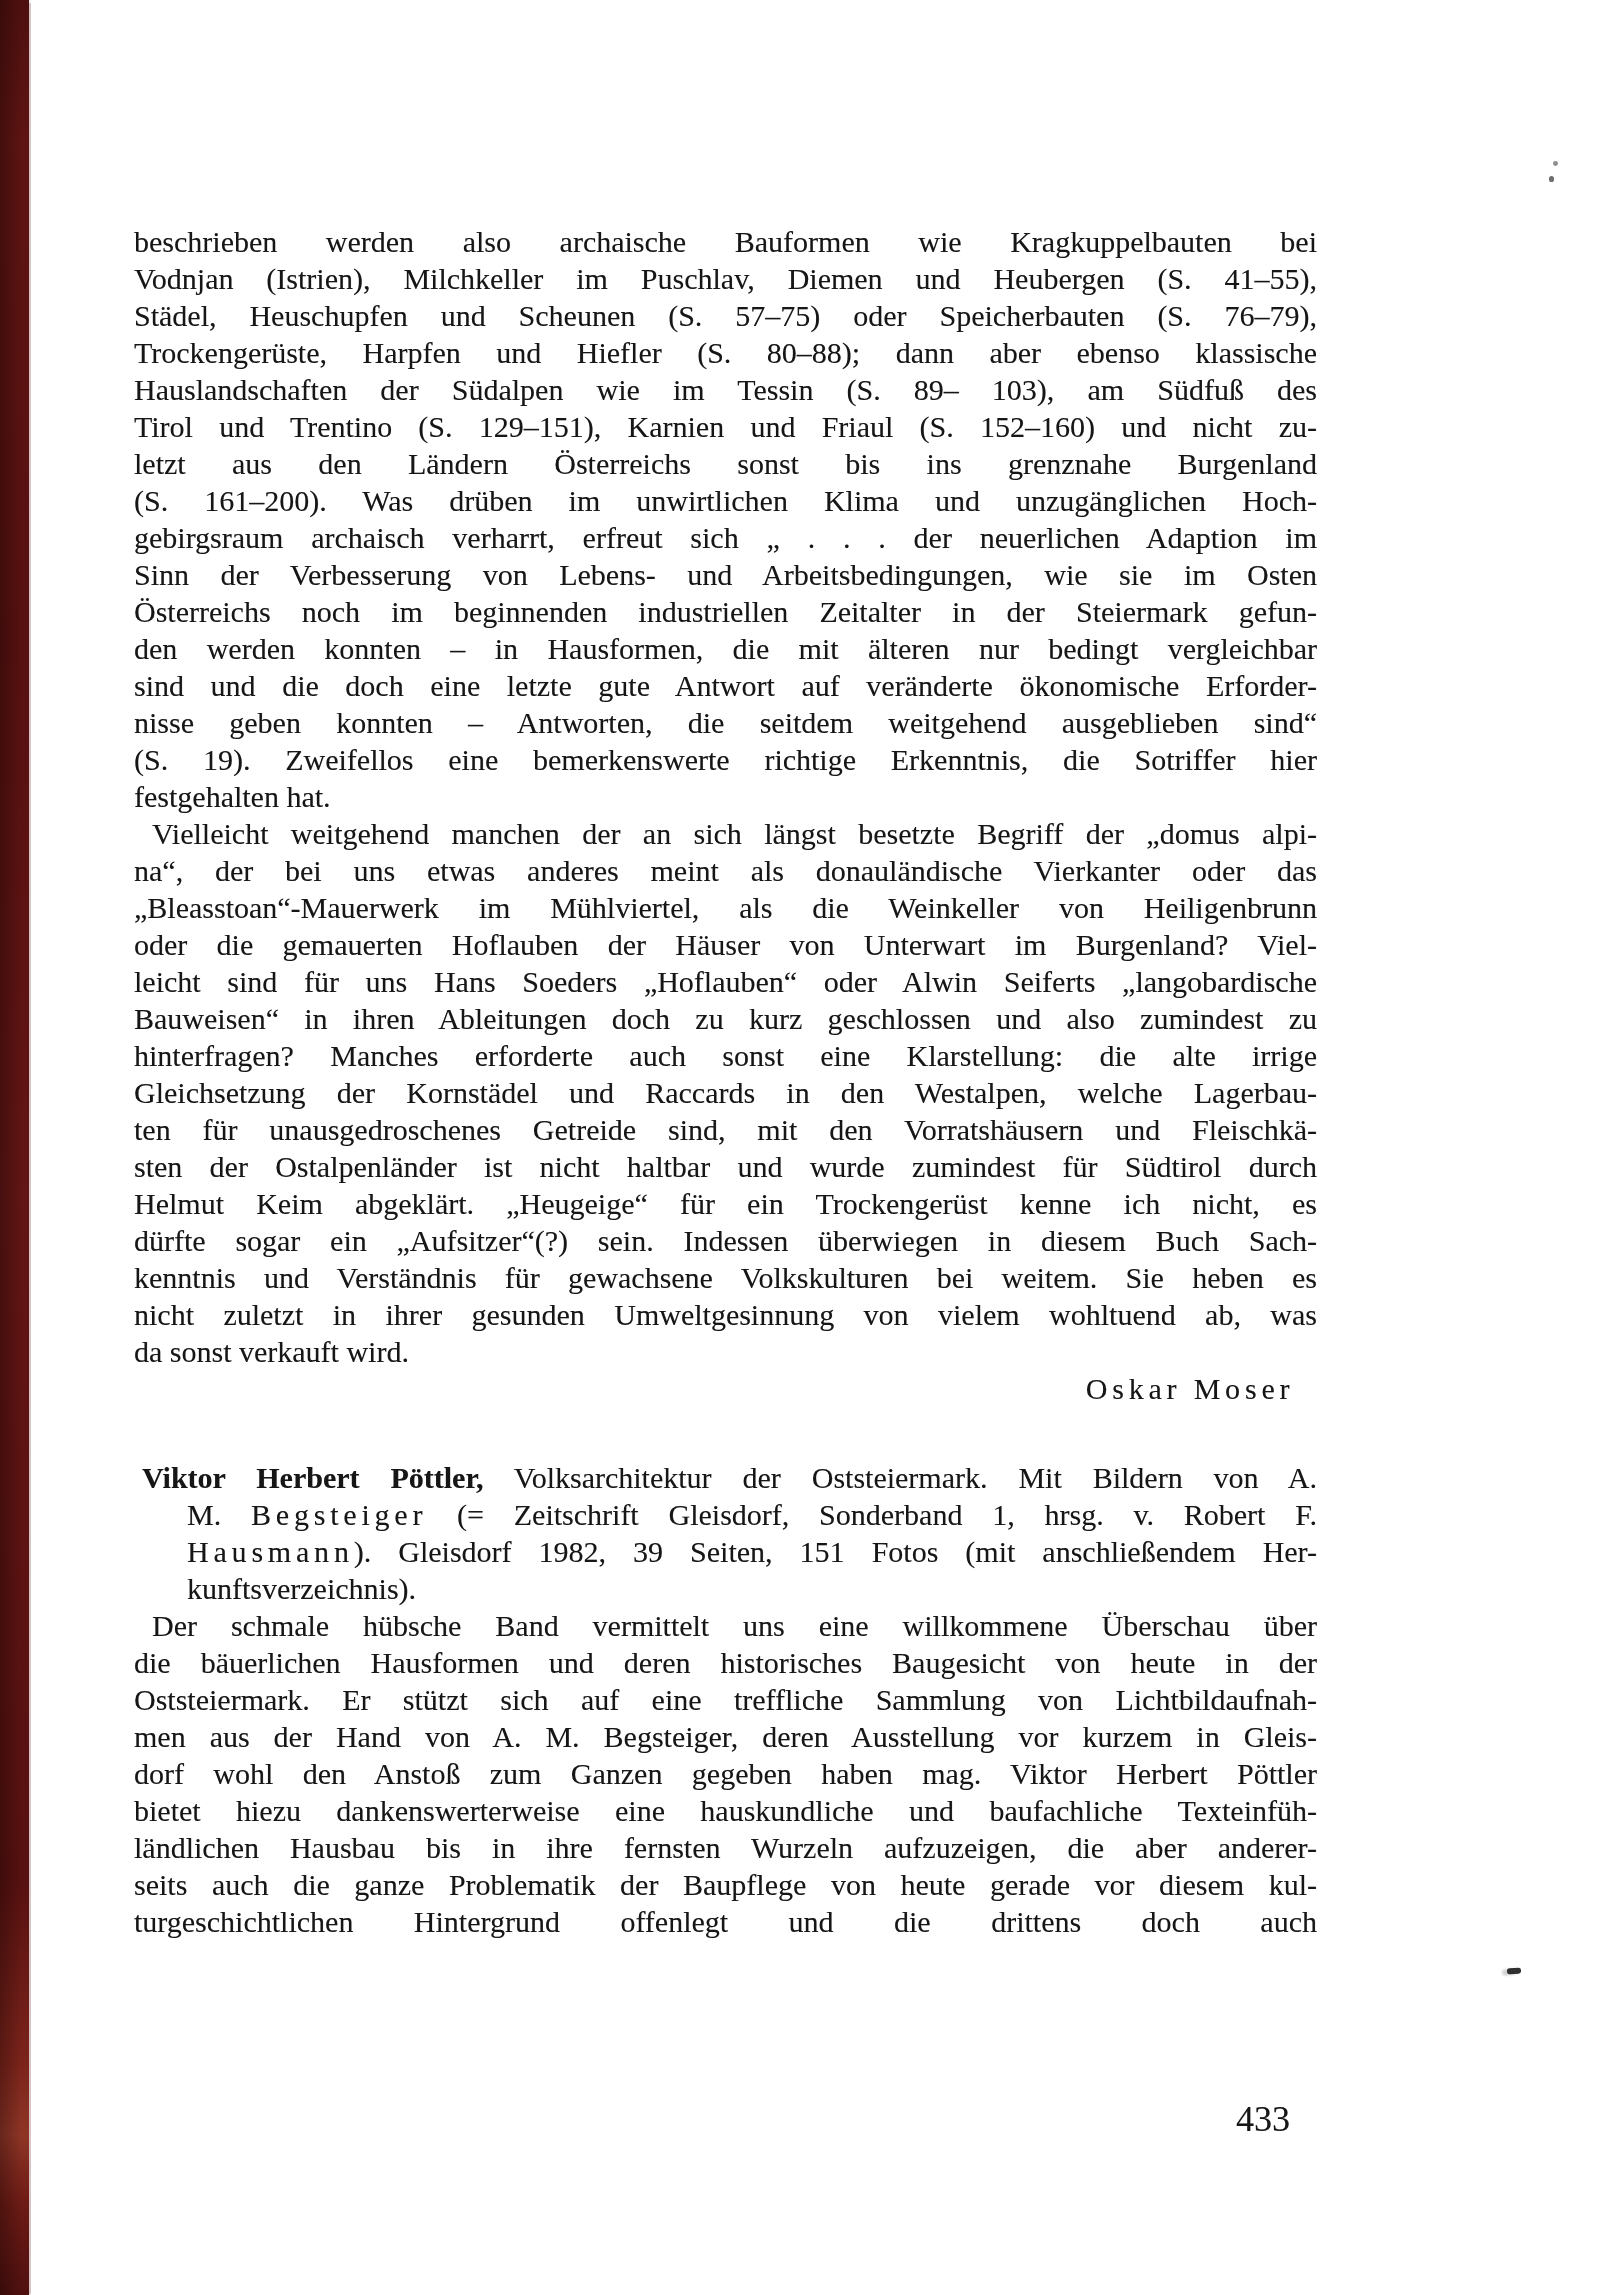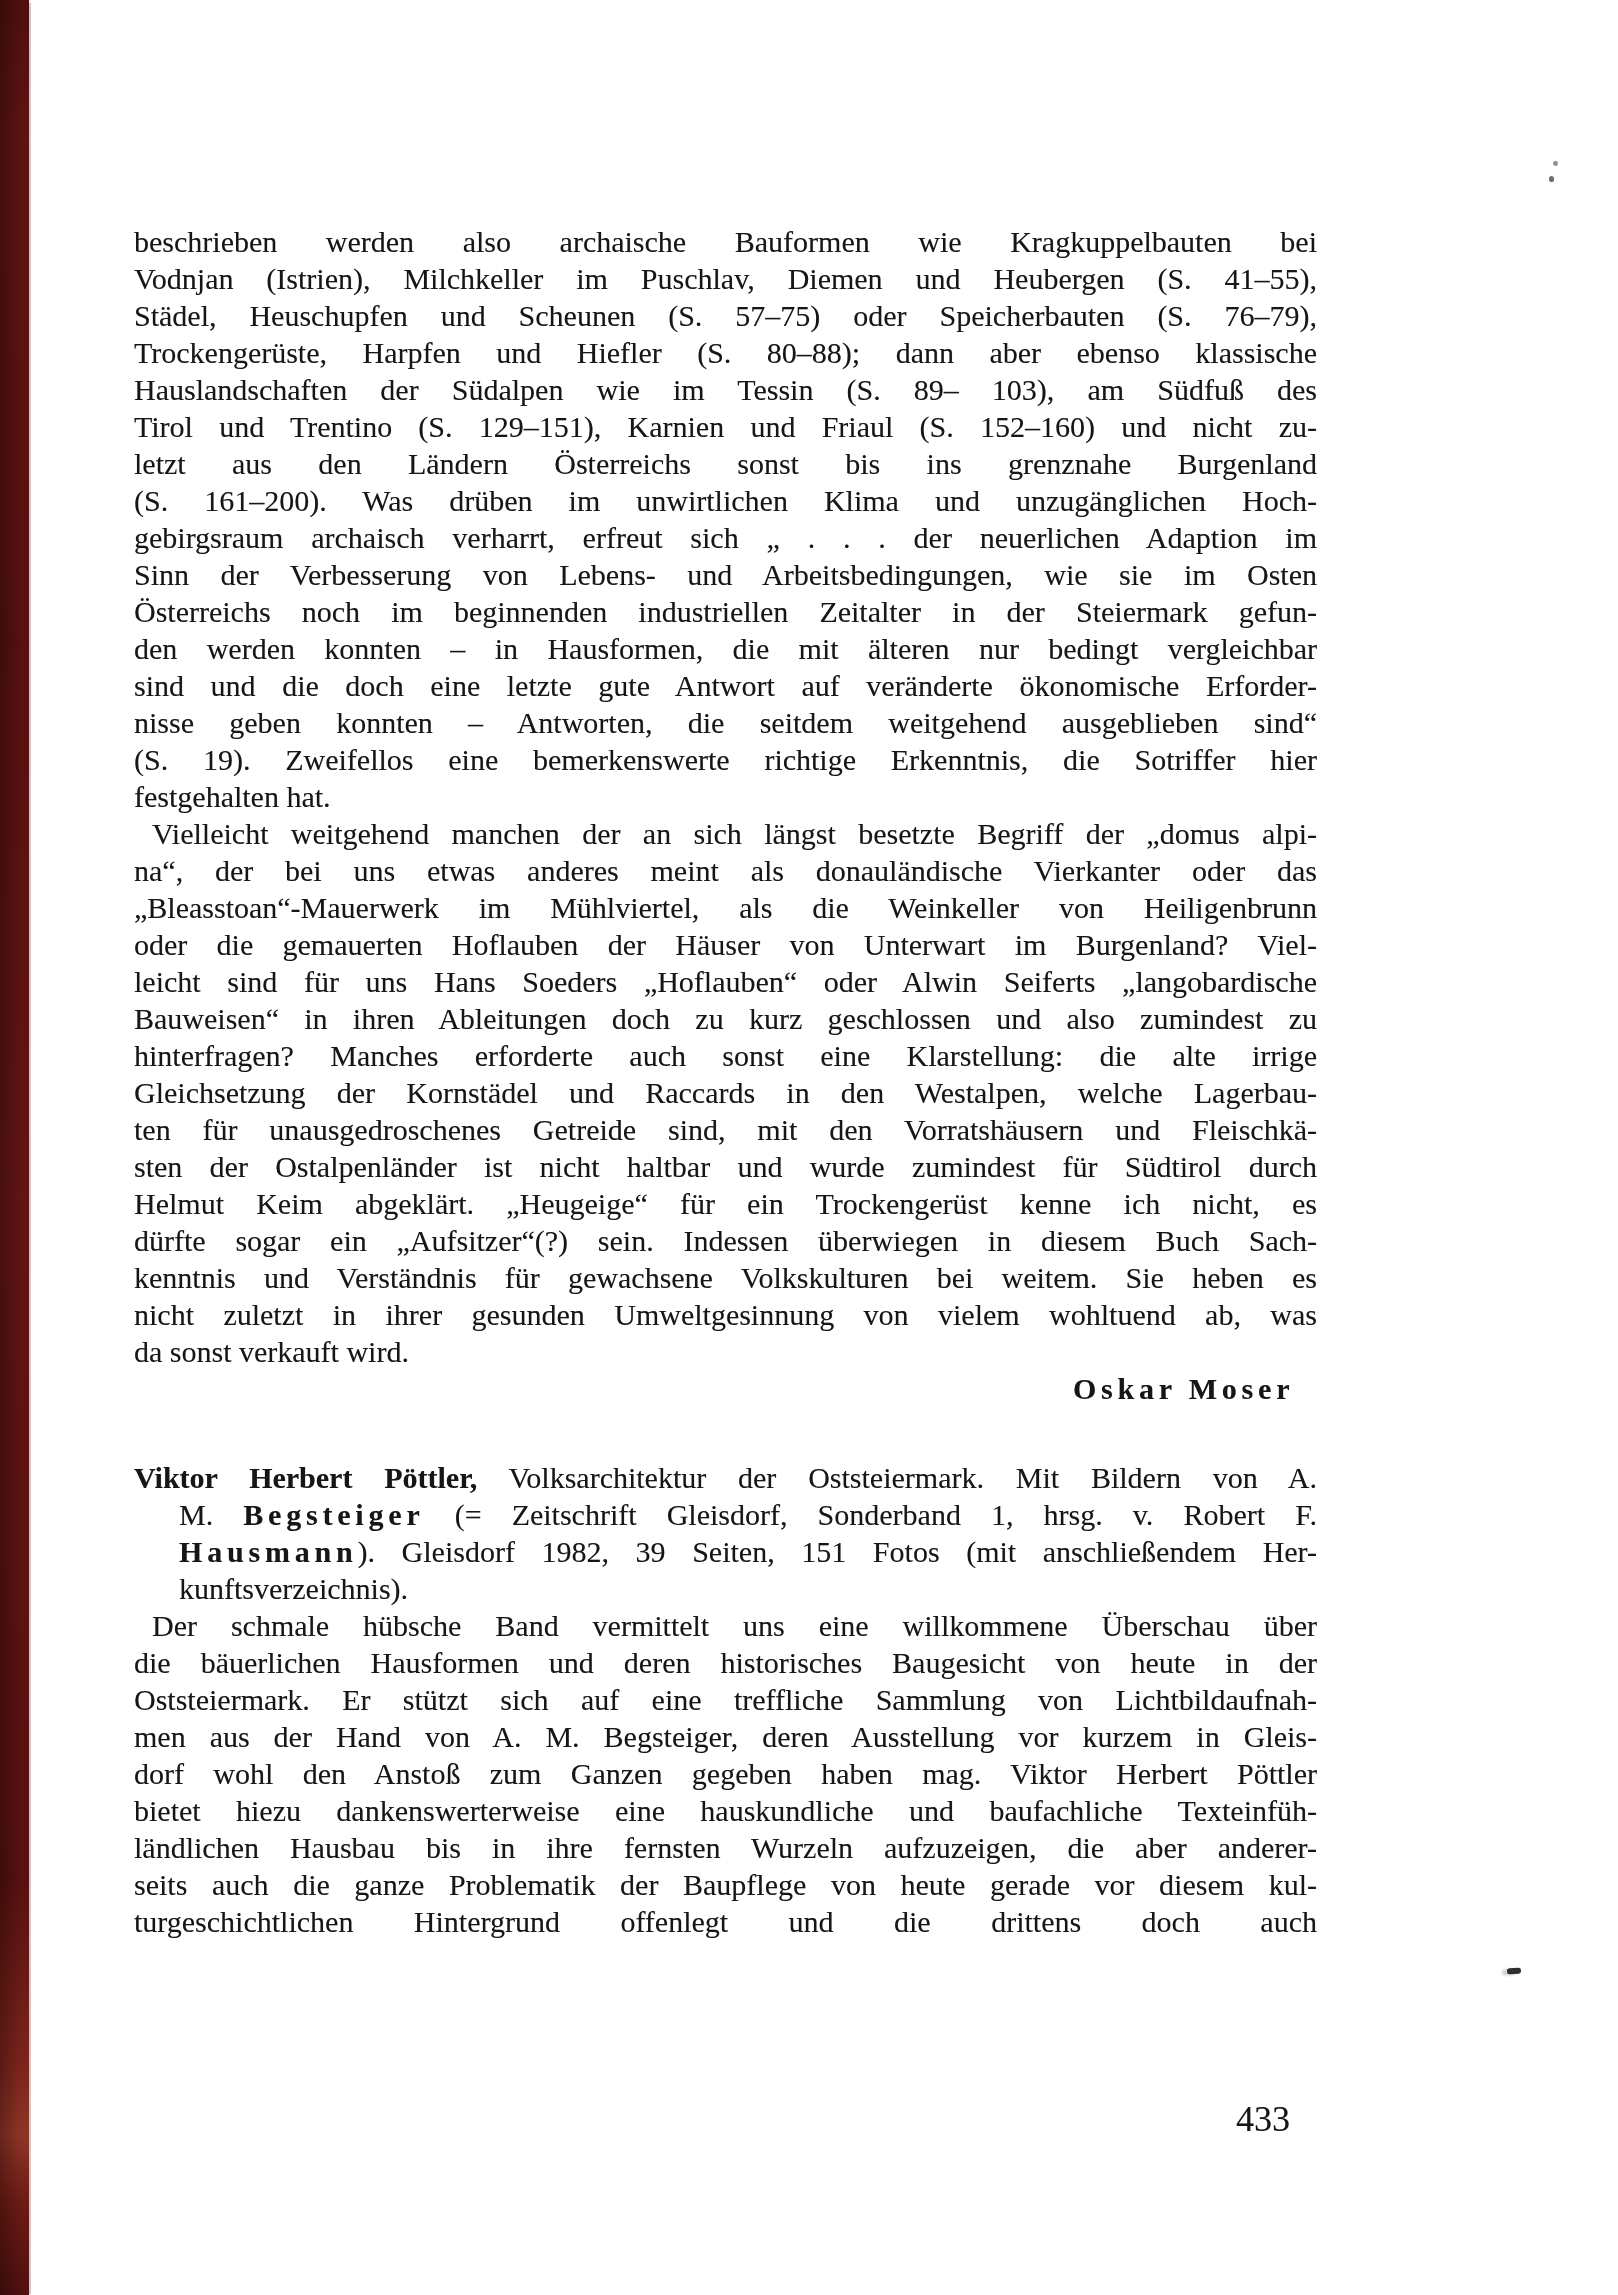--- a/index.html
+++ b/index.html
@@ -22,26 +22,26 @@
     position:absolute;left:134px;top:223px;width:1183px;
     font-size:30px;line-height:37px;
     text-shadow:0.2px 0.2px 0 rgba(20,20,20,.35);
   }
   .para .line{
     text-align:justify;text-align-last:justify;
     white-space:normal;height:37px;overflow:visible;
   }
   .para .line.endline{text-align-last:left;}
   .para .line.indent{text-indent:18px;}
-  .citation{margin-top:52px;}
+  .citation{margin-top:52px;margin-left:8px;}
   .citation .line{padding-left:45px;}
   .citation .line:first-child{padding-left:0;}
   .after-citation{margin-top:0;}
   .bold{font-weight:bold;}
-  .sperr{letter-spacing:0.16em;font-weight:bold;}
+  .sperr{letter-spacing:0.16em;}
   .signature-line{text-align:right;padding-right:22.7px;height:37px;}
   .page-number{
     position:absolute;left:1236px;top:2099px;font-size:36px;line-height:40px;
     text-shadow:0.2px 0.2px 0 rgba(20,20,20,.35);
   }
   .speck{position:absolute;border-radius:50%;}
   .speck-a{left:1553px;top:161px;width:4.9px;height:4.9px;background:#8e8e8e;}
   .speck-b{left:1549px;top:176px;width:4.9px;height:5.7px;background:#6f6f6f;}
   .speck-dash{
     position:absolute;left:1507px;top:1968px;width:13.8px;height:5.7px;

